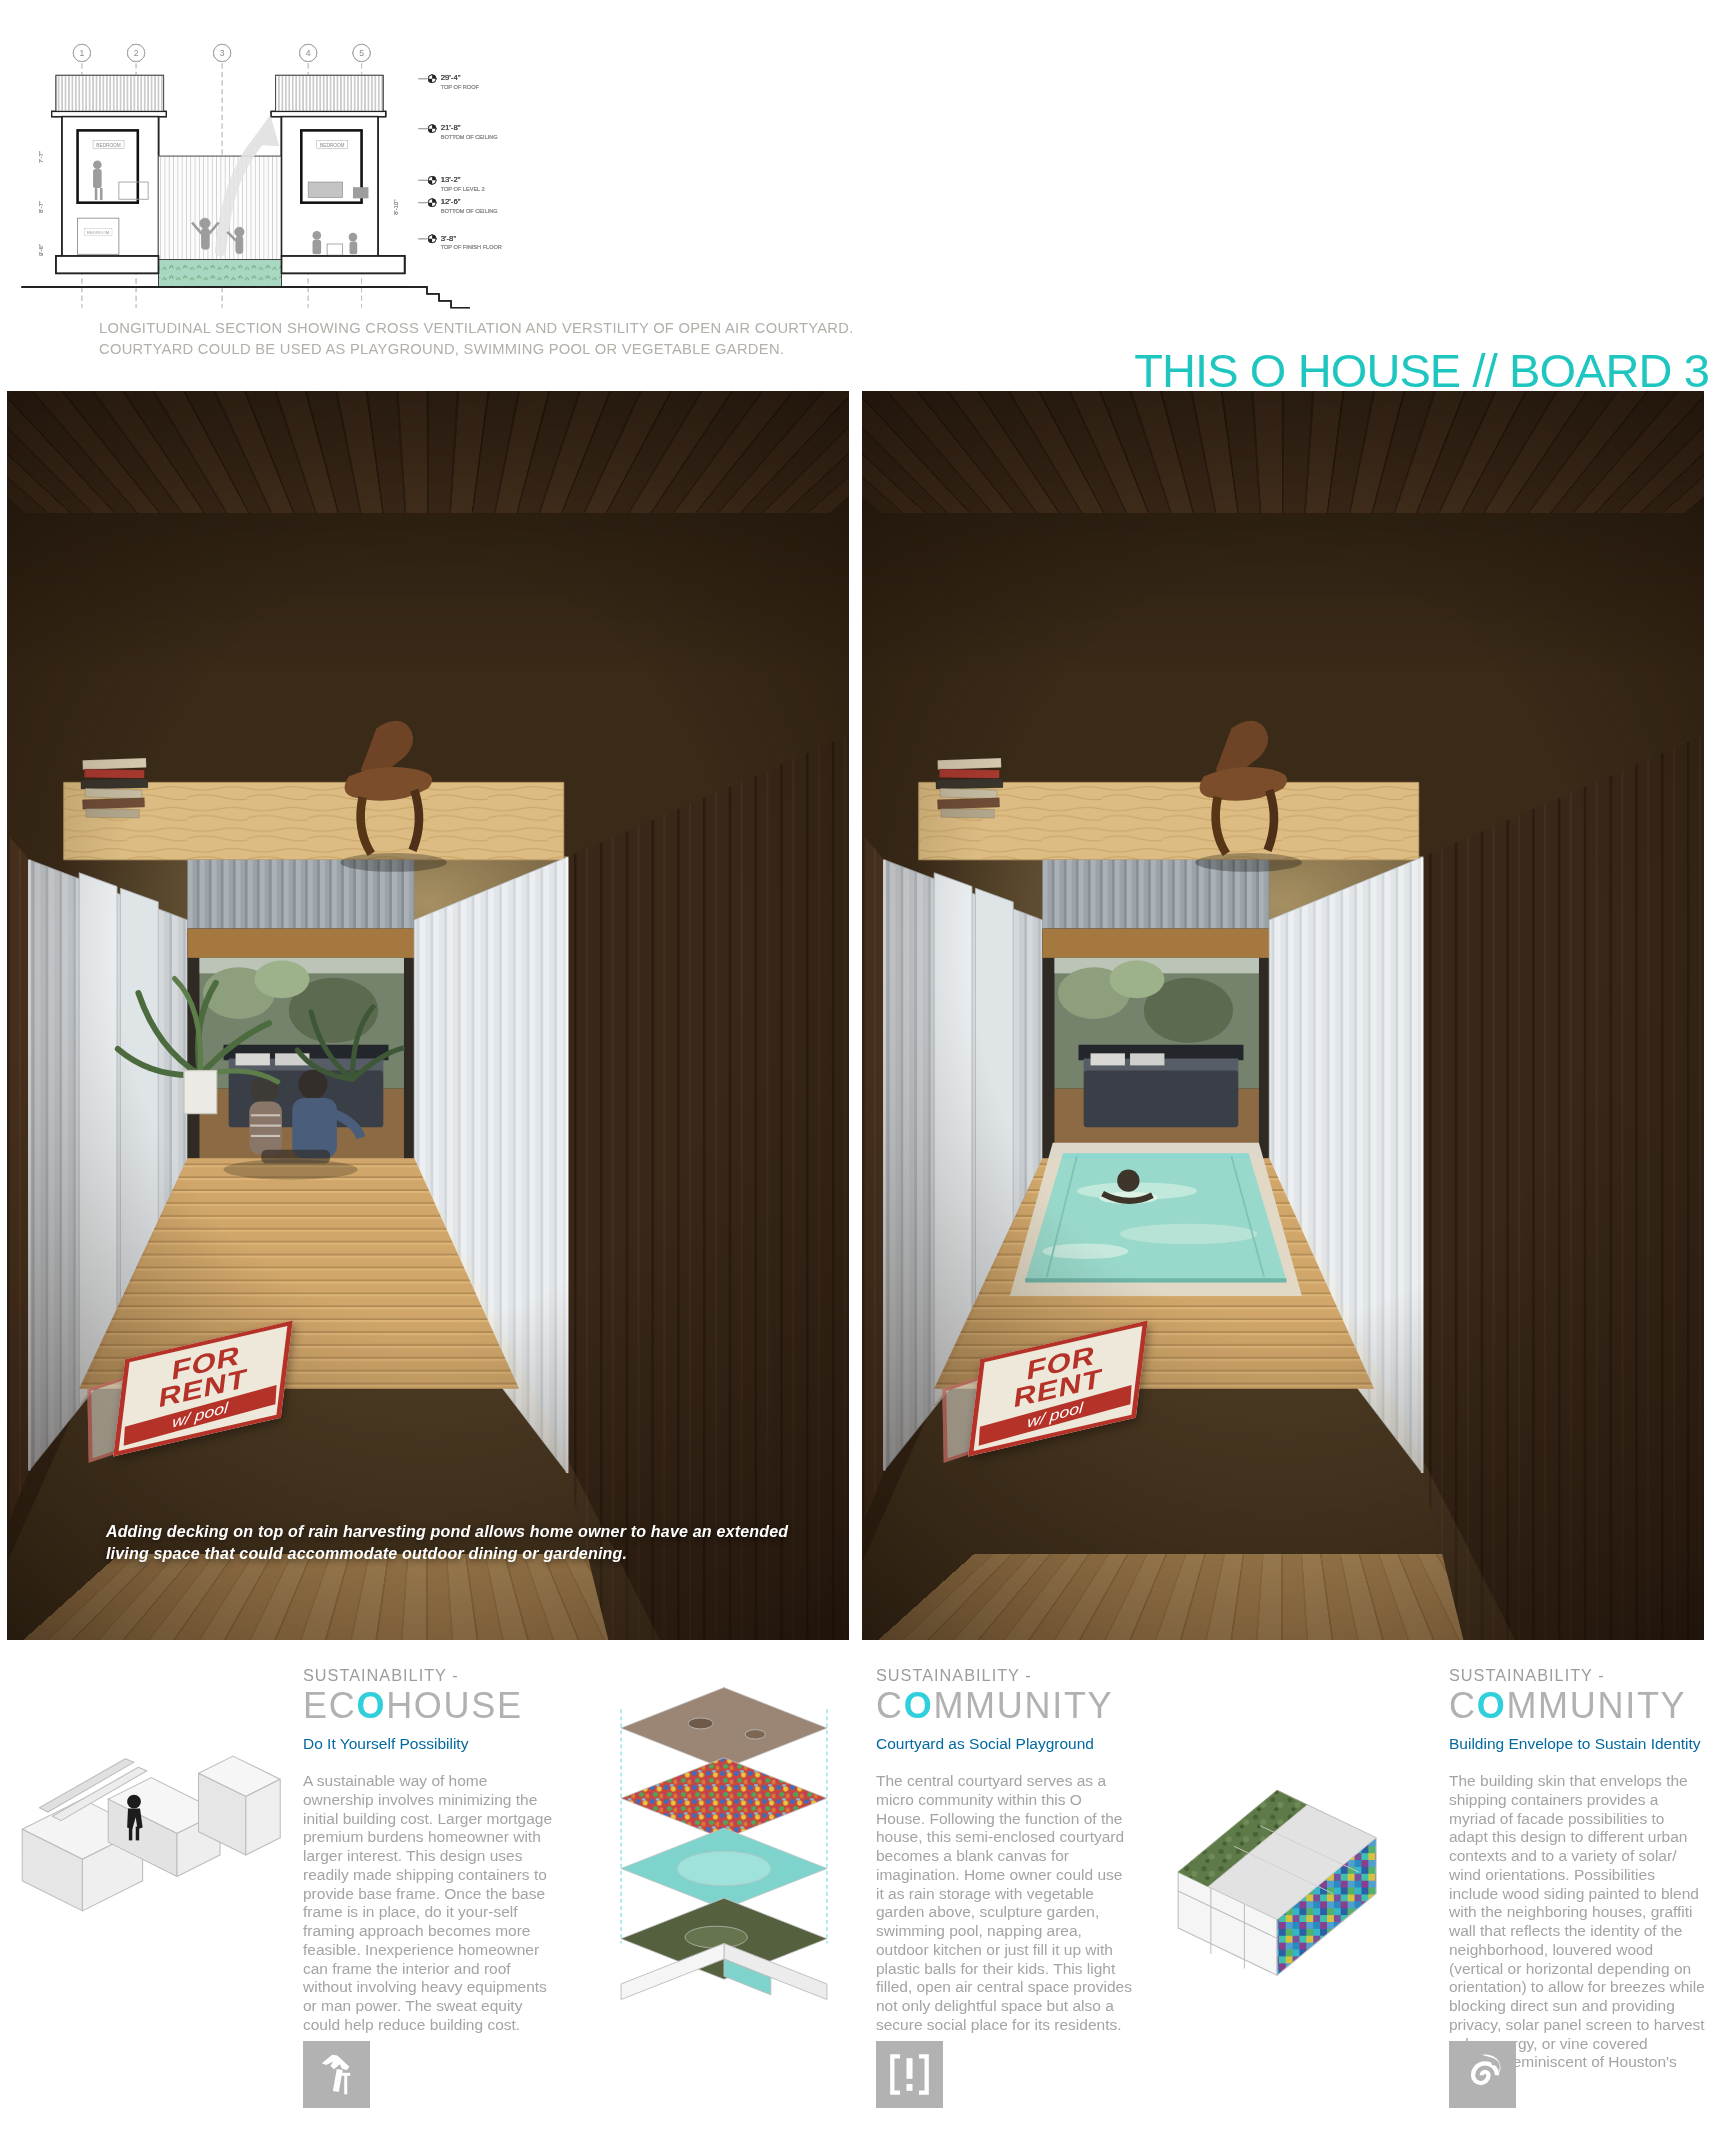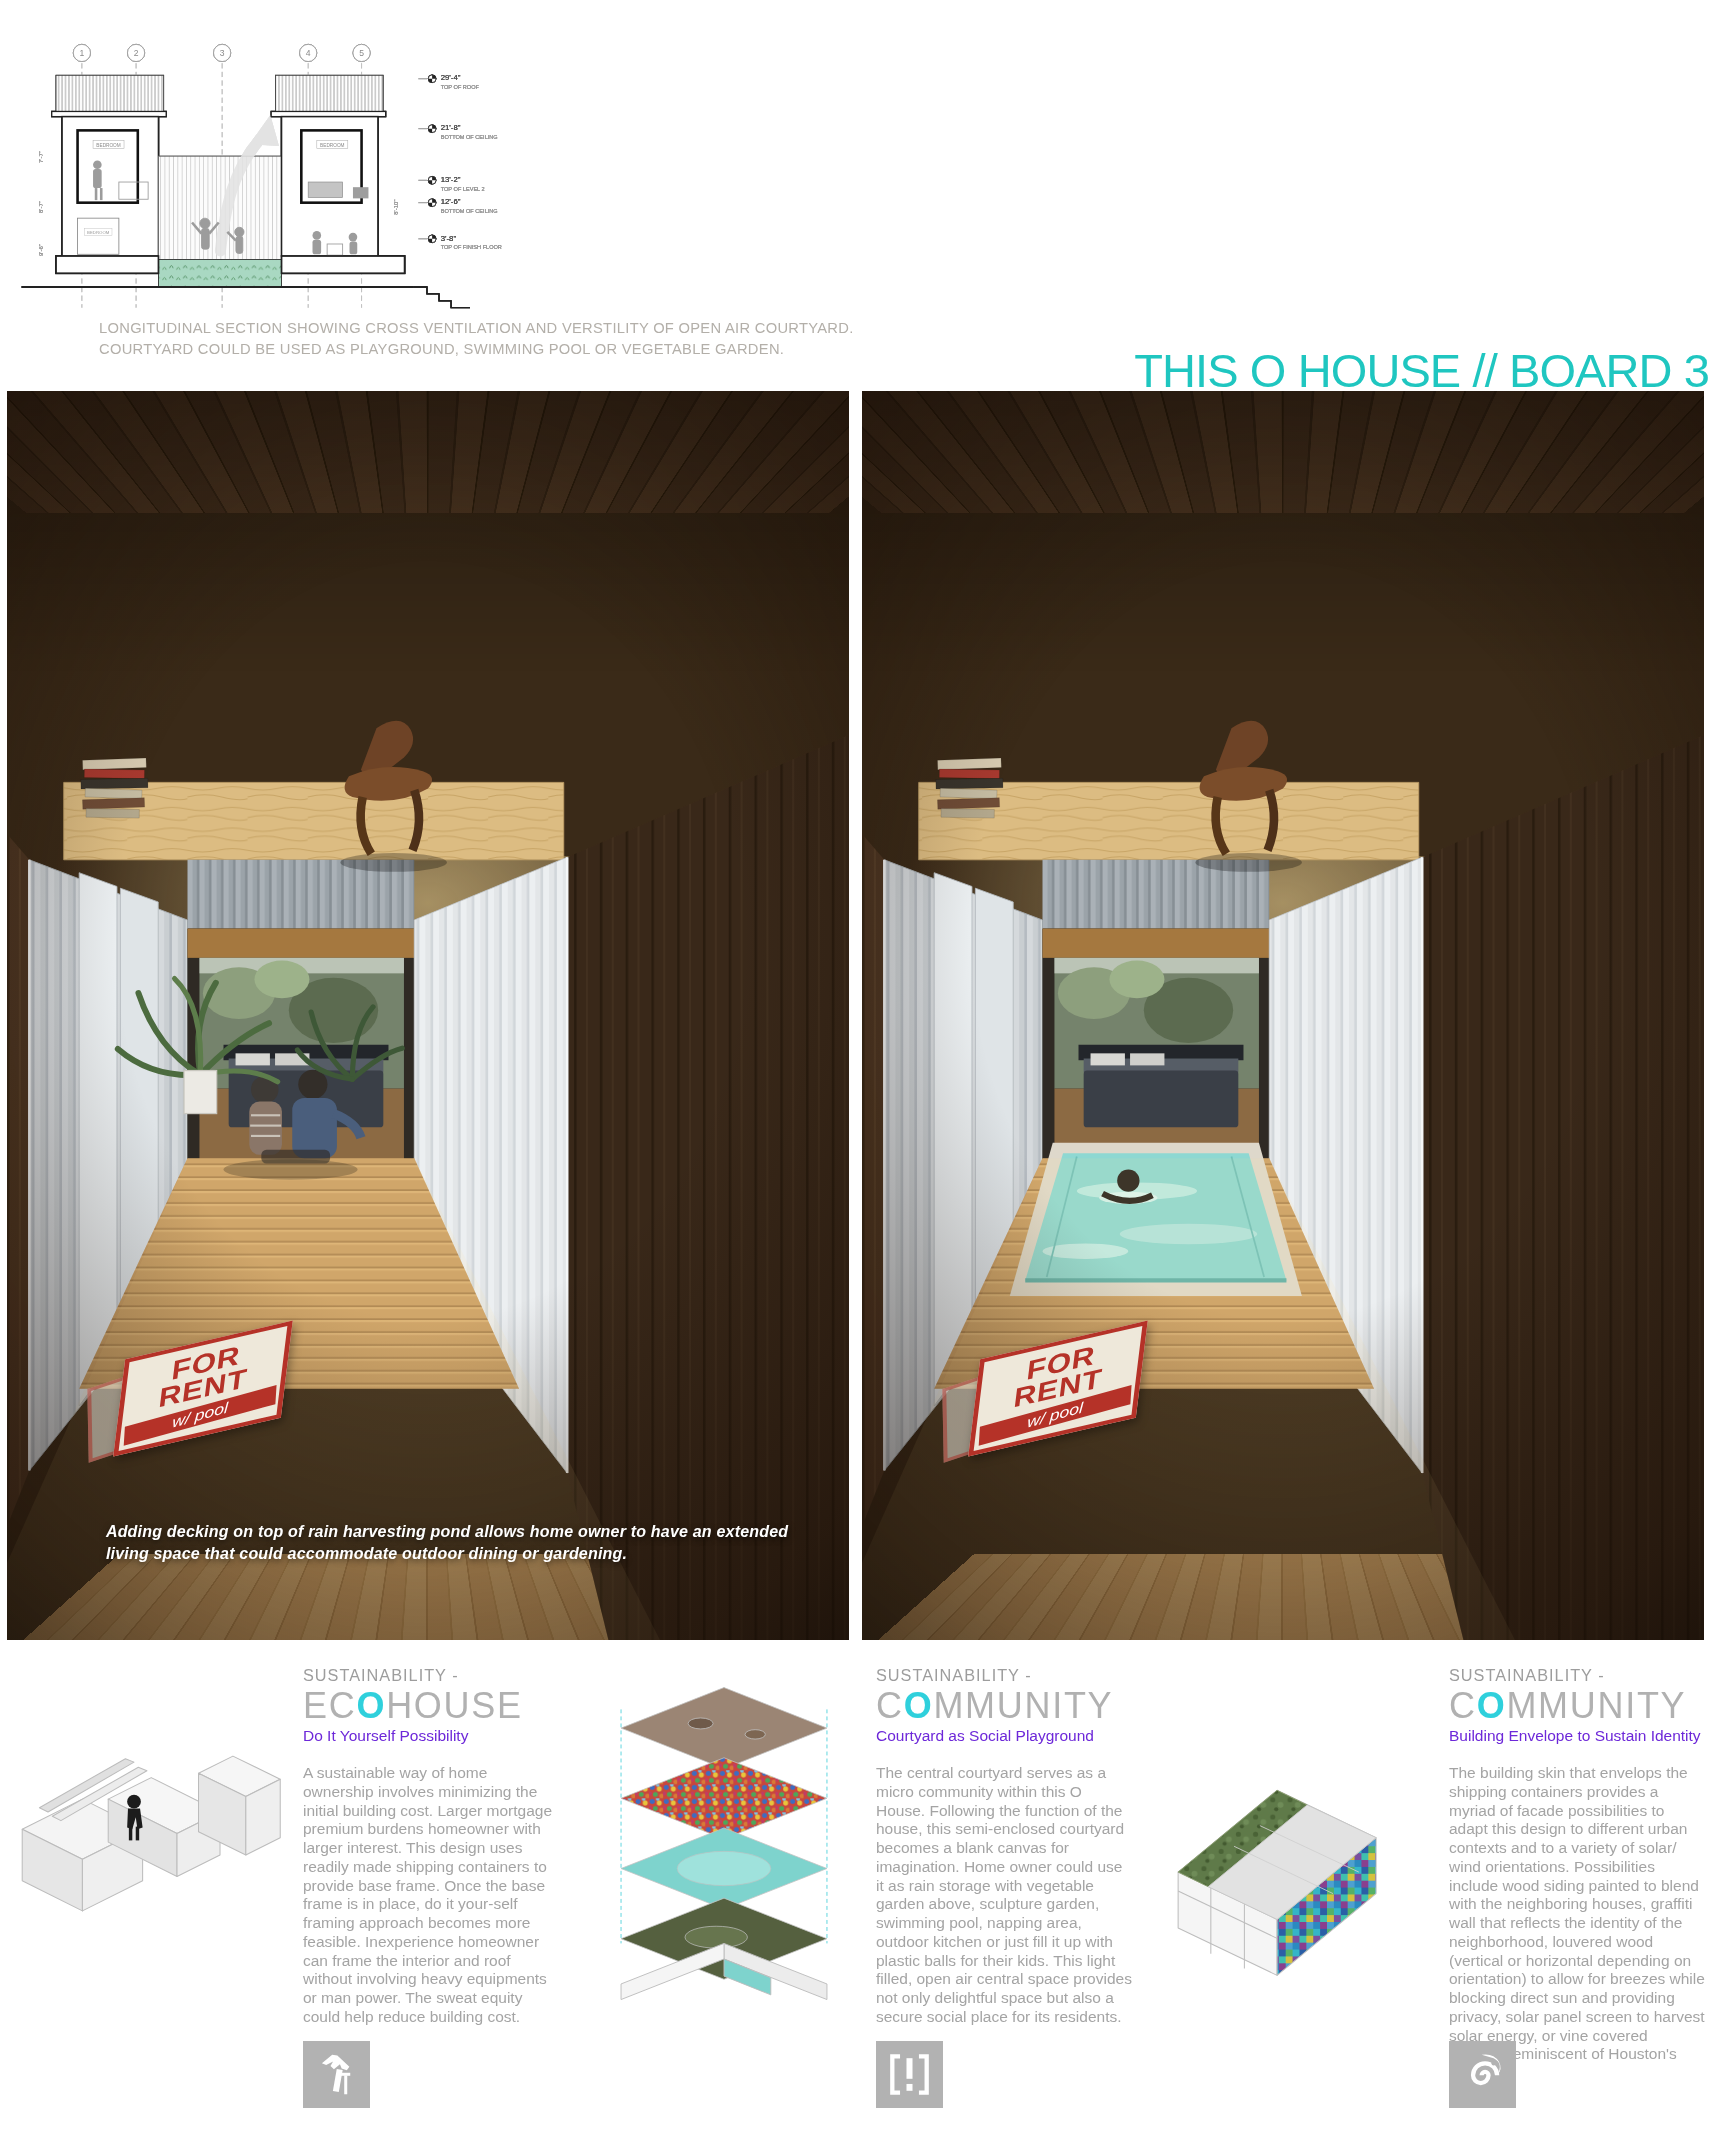--- a/index.html
+++ b/index.html
@@ -58,21 +58,21 @@
   .col{position:relative;width:573px;display:flex;}
   .col-diagram{position:relative;width:303px;}
   .col-diagram svg{display:none;}
   .col.diy .svg-diy{display:block;position:absolute;left:5.2px;top:74px;width:289px;}
   .col.layers .svg-layers{display:block;position:absolute;left:34px;top:34px;width:234px;}
   .col.envelope .svg-envelope{display:block;position:absolute;left:1.7px;top:91px;width:284px;}
   .col-text{position:relative;width:258px;padding-top:13.8px;}
   .kicker{color:#9d9d9d;font-size:16.3px;letter-spacing:1px;}
   .big-title{color:#b1b1b1;font-size:36px;letter-spacing:1.7px;line-height:1.0;margin-top:3.4px;}
   .accent-o{color:#2fd0dc;font-weight:bold;}
-  .subtitle{color:#6d28d9;font-size:15.5px;margin-top:3px;}
+  .subtitle{color:#0369a1;font-size:15.5px;margin-top:11px;}
   .col-body{color:#a4a4a4;font-size:15.5px;line-height:1.21;margin-top:19px;width:256px;}
   .col-icon{position:absolute;left:0;top:389px;width:67px;height:67px;background:#b2b2b2;}
   .col-icon svg{width:67px;height:67px;display:block;}
   .col-icon .g{display:none;}
   .col-icon.hammer-icon .g-hammer{display:block;}
   .col-icon.exclamation-icon .g-excl{display:block;}
   .col-icon.chameleon-icon .g-cham{display:block;}
 
   
   .sec-svg text{font-family:"Liberation Sans",sans-serif;}

